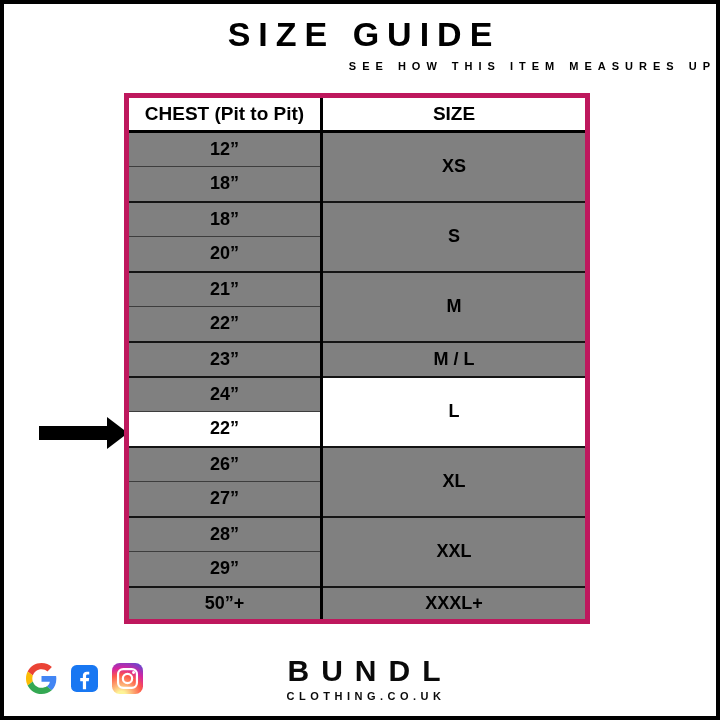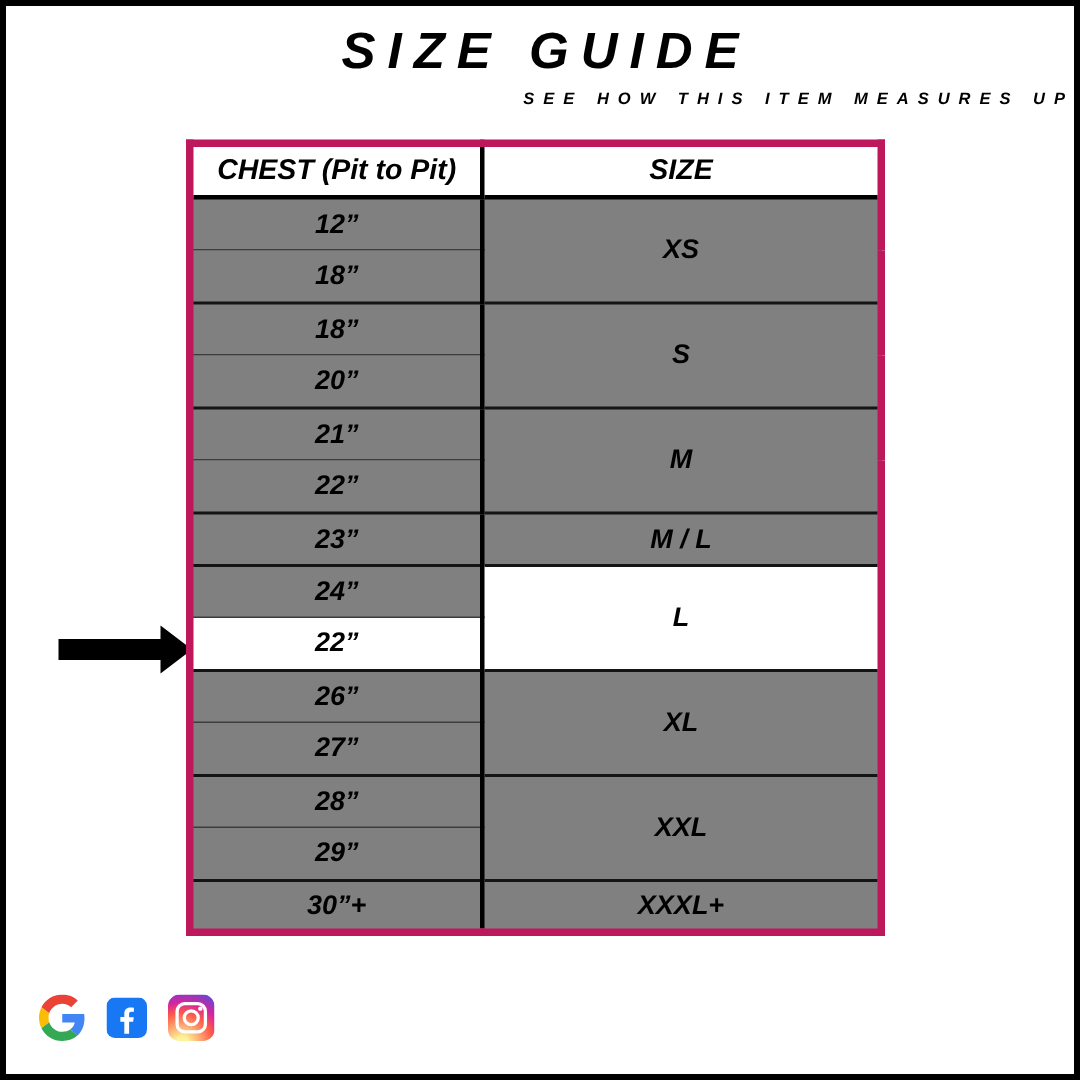--- a/index.html
+++ b/index.html
@@ -7,21 +7,20 @@
     font-family: "Liberation Sans", "DejaVu Sans", sans-serif;
     background: #fff;
   }
   .canvas {
     position: relative;
     width: 720px;
     height: 720px;
     background: #ffffff;
     border: 4px solid #000;
     overflow: hidden;
-    font-style: italic;
   }
   
   .title {
     position: absolute;
     top: 11px; left: 0; right: 0;
     text-align: center;
     font-size: 34px;
     font-weight: bold;
     letter-spacing: 8px;
     padding-left: 8px;
@@ -186,21 +185,21 @@
           <td class="chest-cell">27”</td>
         </tr>
         <tr class="group-start">
           <td class="chest-cell">28”</td>
           <td class="size-cell" rowspan="2">XXL</td>
         </tr>
         <tr>
           <td class="chest-cell">29”</td>
         </tr>
         <tr class="group-start">
-          <td class="chest-cell">30”+</td>
+          <td class="chest-cell">50”+</td>
           <td class="size-cell" rowspan="1">XXXL+</td>
         </tr>
       </tbody>
   </table>
 
   <div class="footer">
 
     <div class="social">
       <span>
         <svg width="31" height="31" viewBox="0 0 48 48" aria-hidden="true">
@@ -228,17 +227,21 @@
             </radialGradient>
           </defs>
           <rect width="24" height="24" rx="6" fill="url(#igGrad)"></rect>
           <rect x="4.7" y="4.7" width="14.6" height="14.6" rx="4" fill="none" stroke="#fff" stroke-width="1.7"></rect>
           <circle cx="12" cy="12" r="3.6" fill="none" stroke="#fff" stroke-width="1.7"></circle>
           <circle cx="16.7" cy="7.3" r="1.15" fill="#fff"></circle>
         </svg>
       </span>
     </div>
 
+    <div class="brand">
+      <div class="brand-name">BUNDL</div>
+      <div class="brand-tagline">CLOTHING.CO.UK</div>
+    </div>
 
 
   </div>
 
 </div>
 
 </body></html>

